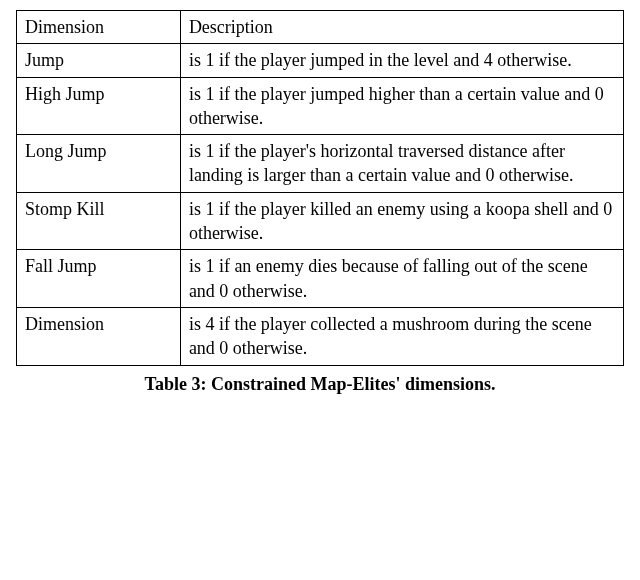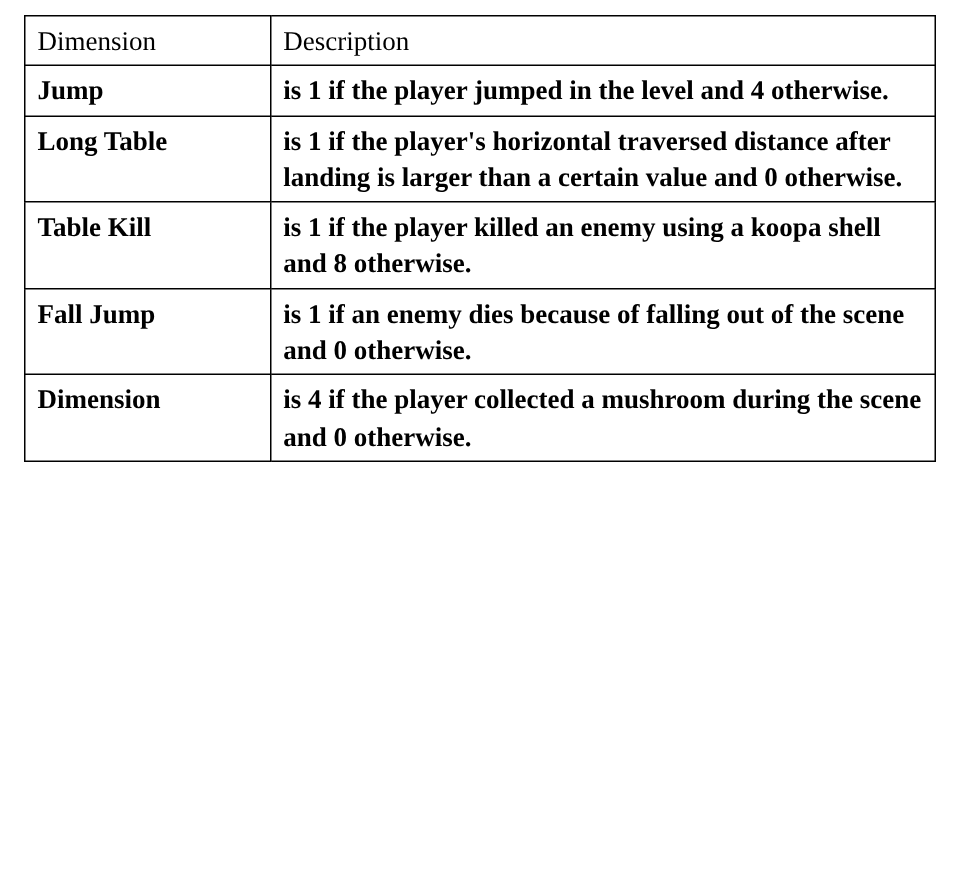--- a/index.html
+++ b/index.html
@@ -22,21 +22,21 @@
     }
     table {
       border-collapse: collapse;
       width: 100%;
     }
     th, td {
       border: 1px solid #000;
       padding: 4px 8px;
       vertical-align: top;
       text-align: left;
-      font-weight: bold;
+      font-weight: normal;
     }
     thead th {
       font-weight: normal;
     }
     col.dim {
       width: 27%;
     }
     col.desc {
       width: 73%;
     }
@@ -61,30 +61,35 @@
         <th>Dimension</th>
         <th>Description</th>
       </tr>
     </thead>
     <tbody>
       <tr>
         <td>Jump</td>
         <td>is 1 if the player jumped in the level and 4 otherwise.</td>
       </tr>
       <tr>
-        <td>Long Table</td>
+        <td>High Jump</td>
+        <td>is 1 if the player jumped higher than a certain value and 0 otherwise.</td>
+      </tr>
+      <tr>
+        <td>Long Jump</td>
         <td>is 1 if the player's horizontal traversed distance after landing is larger than a certain value and 0 otherwise.</td>
       </tr>
       <tr>
-        <td>Table Kill</td>
-        <td>is 1 if the player killed an enemy using a koopa shell and 8 otherwise.</td>
+        <td>Stomp Kill</td>
+        <td>is 1 if the player killed an enemy using a koopa shell and 0 otherwise.</td>
       </tr>
       <tr>
         <td>Fall Jump</td>
         <td>is 1 if an enemy dies because of falling out of the scene and 0 otherwise.</td>
       </tr>
       <tr>
         <td>Dimension</td>
         <td>is 4 if the player collected a mushroom during the scene and 0 otherwise.</td>
       </tr>
     </tbody>
   </table>
+  <div class="caption">Table 3: Constrained Map-Elites' dimensions.</div>
 </div>
 
 </body></html>

